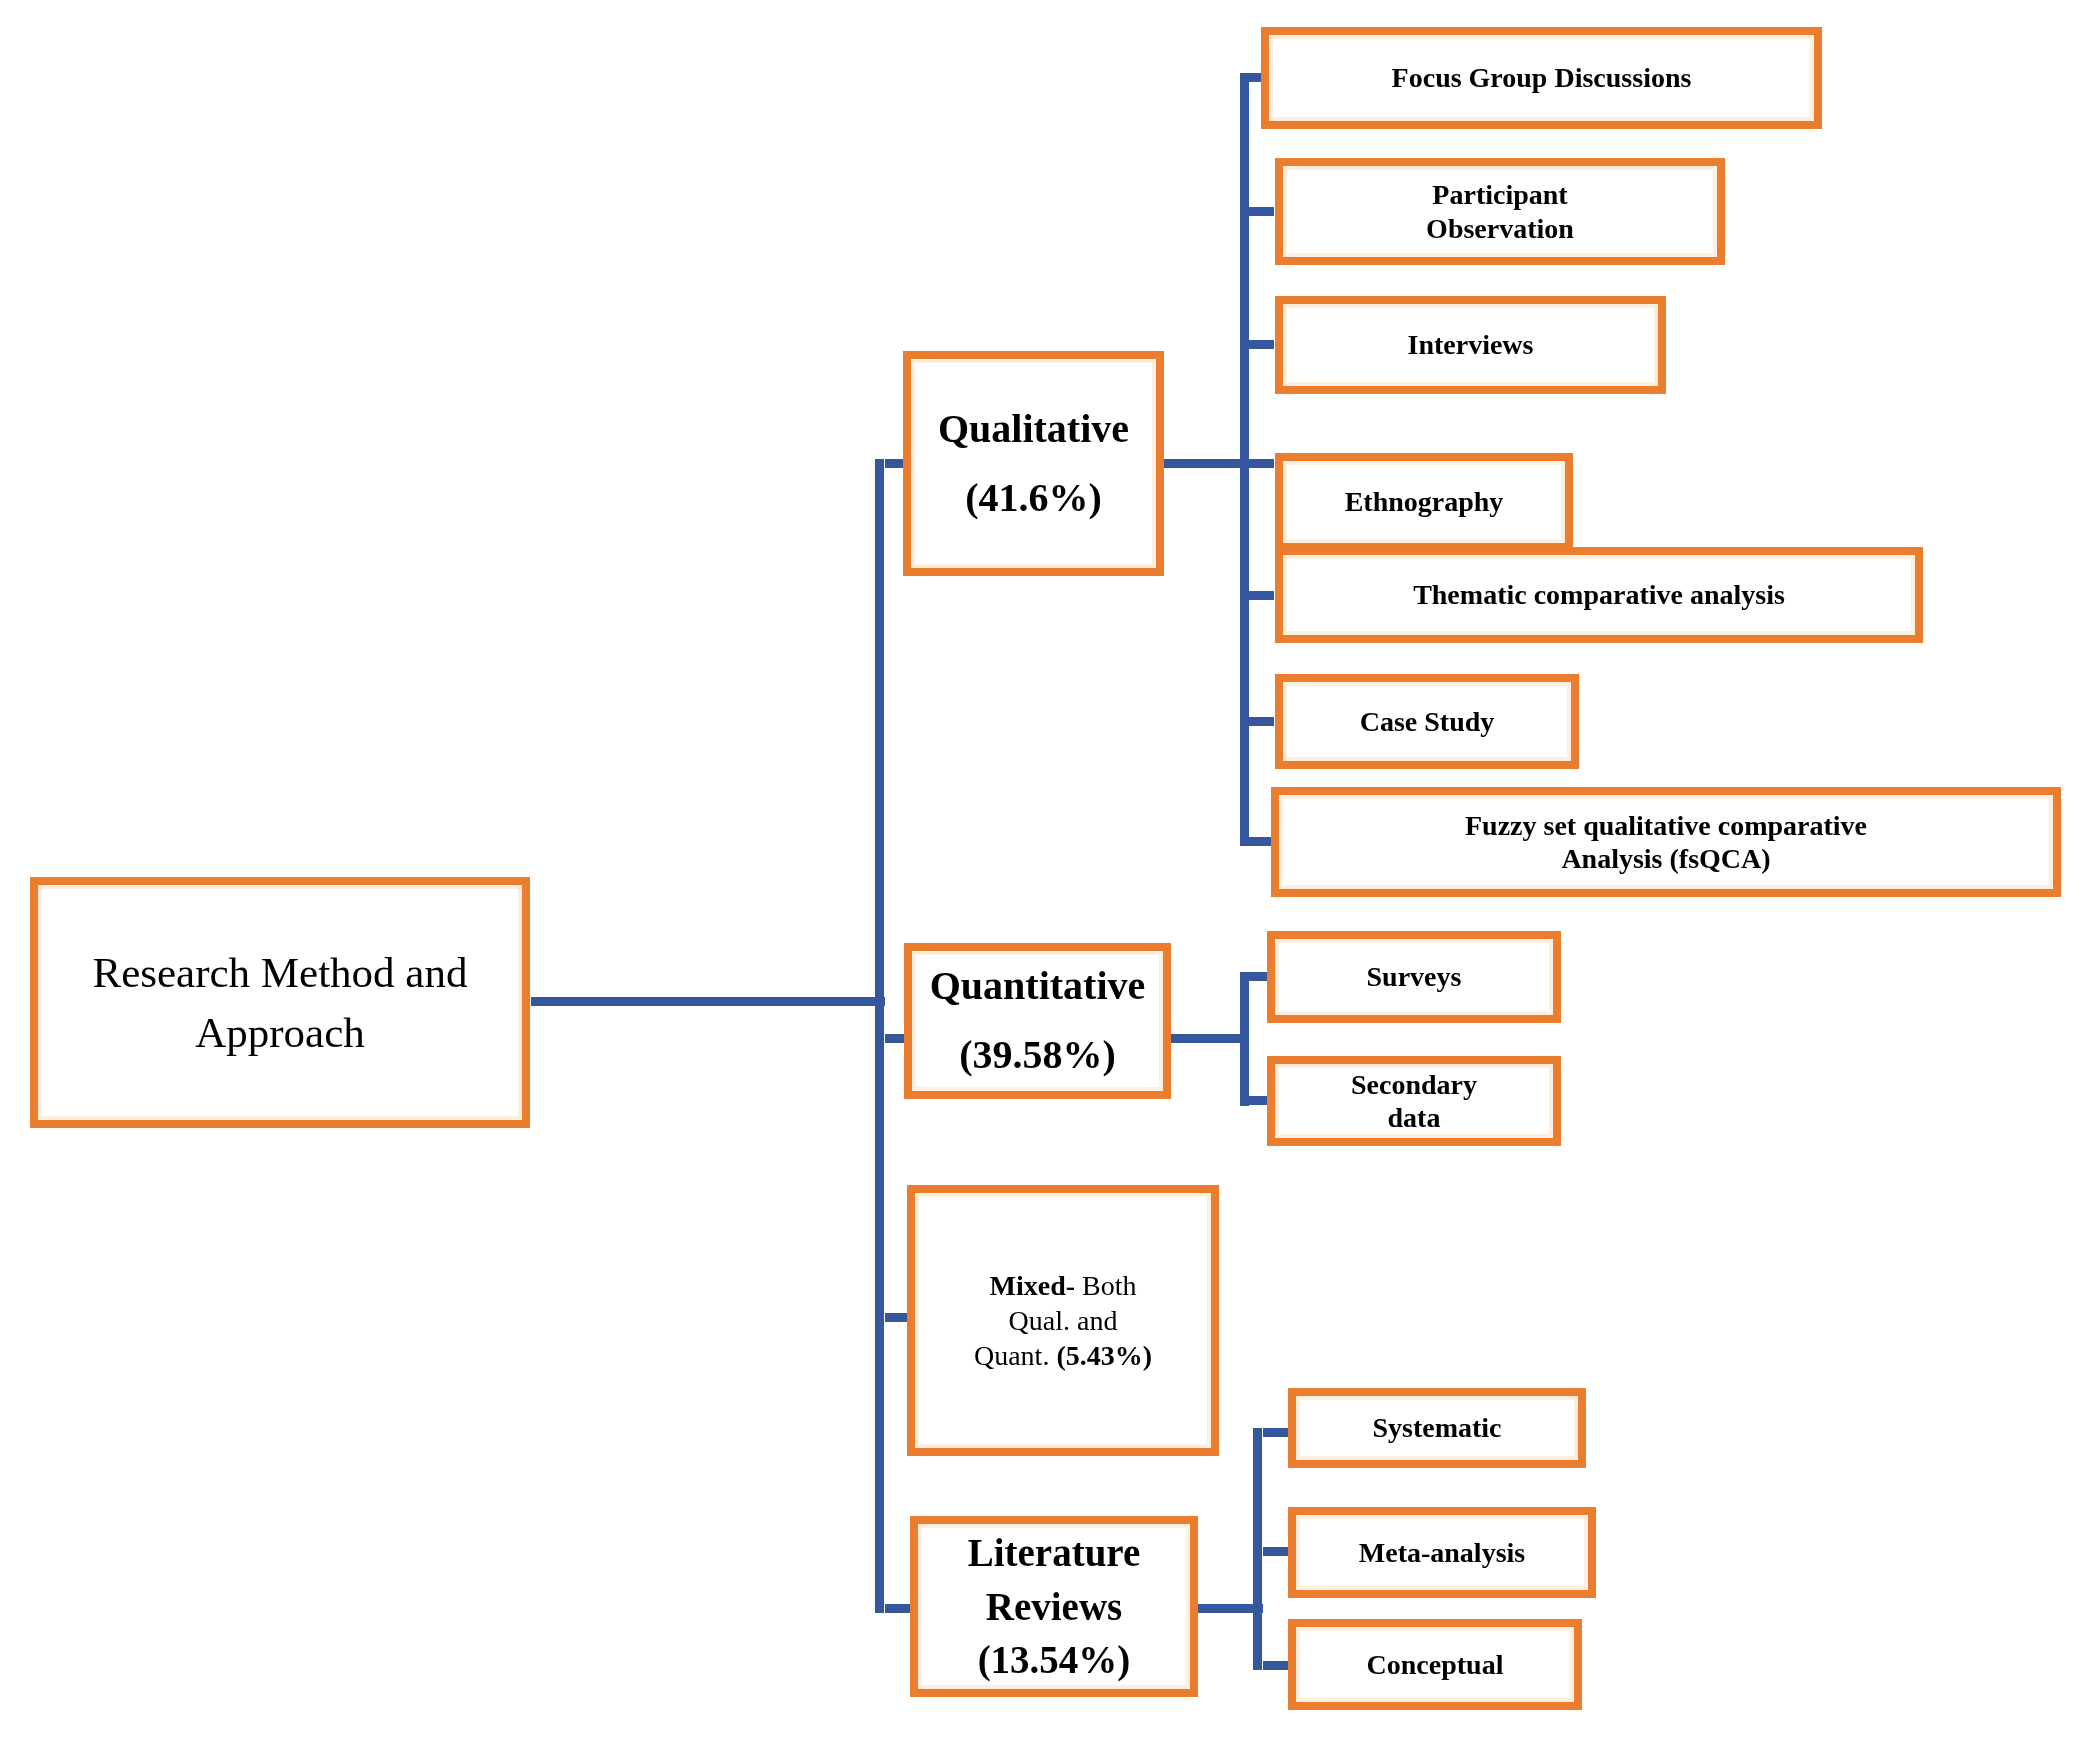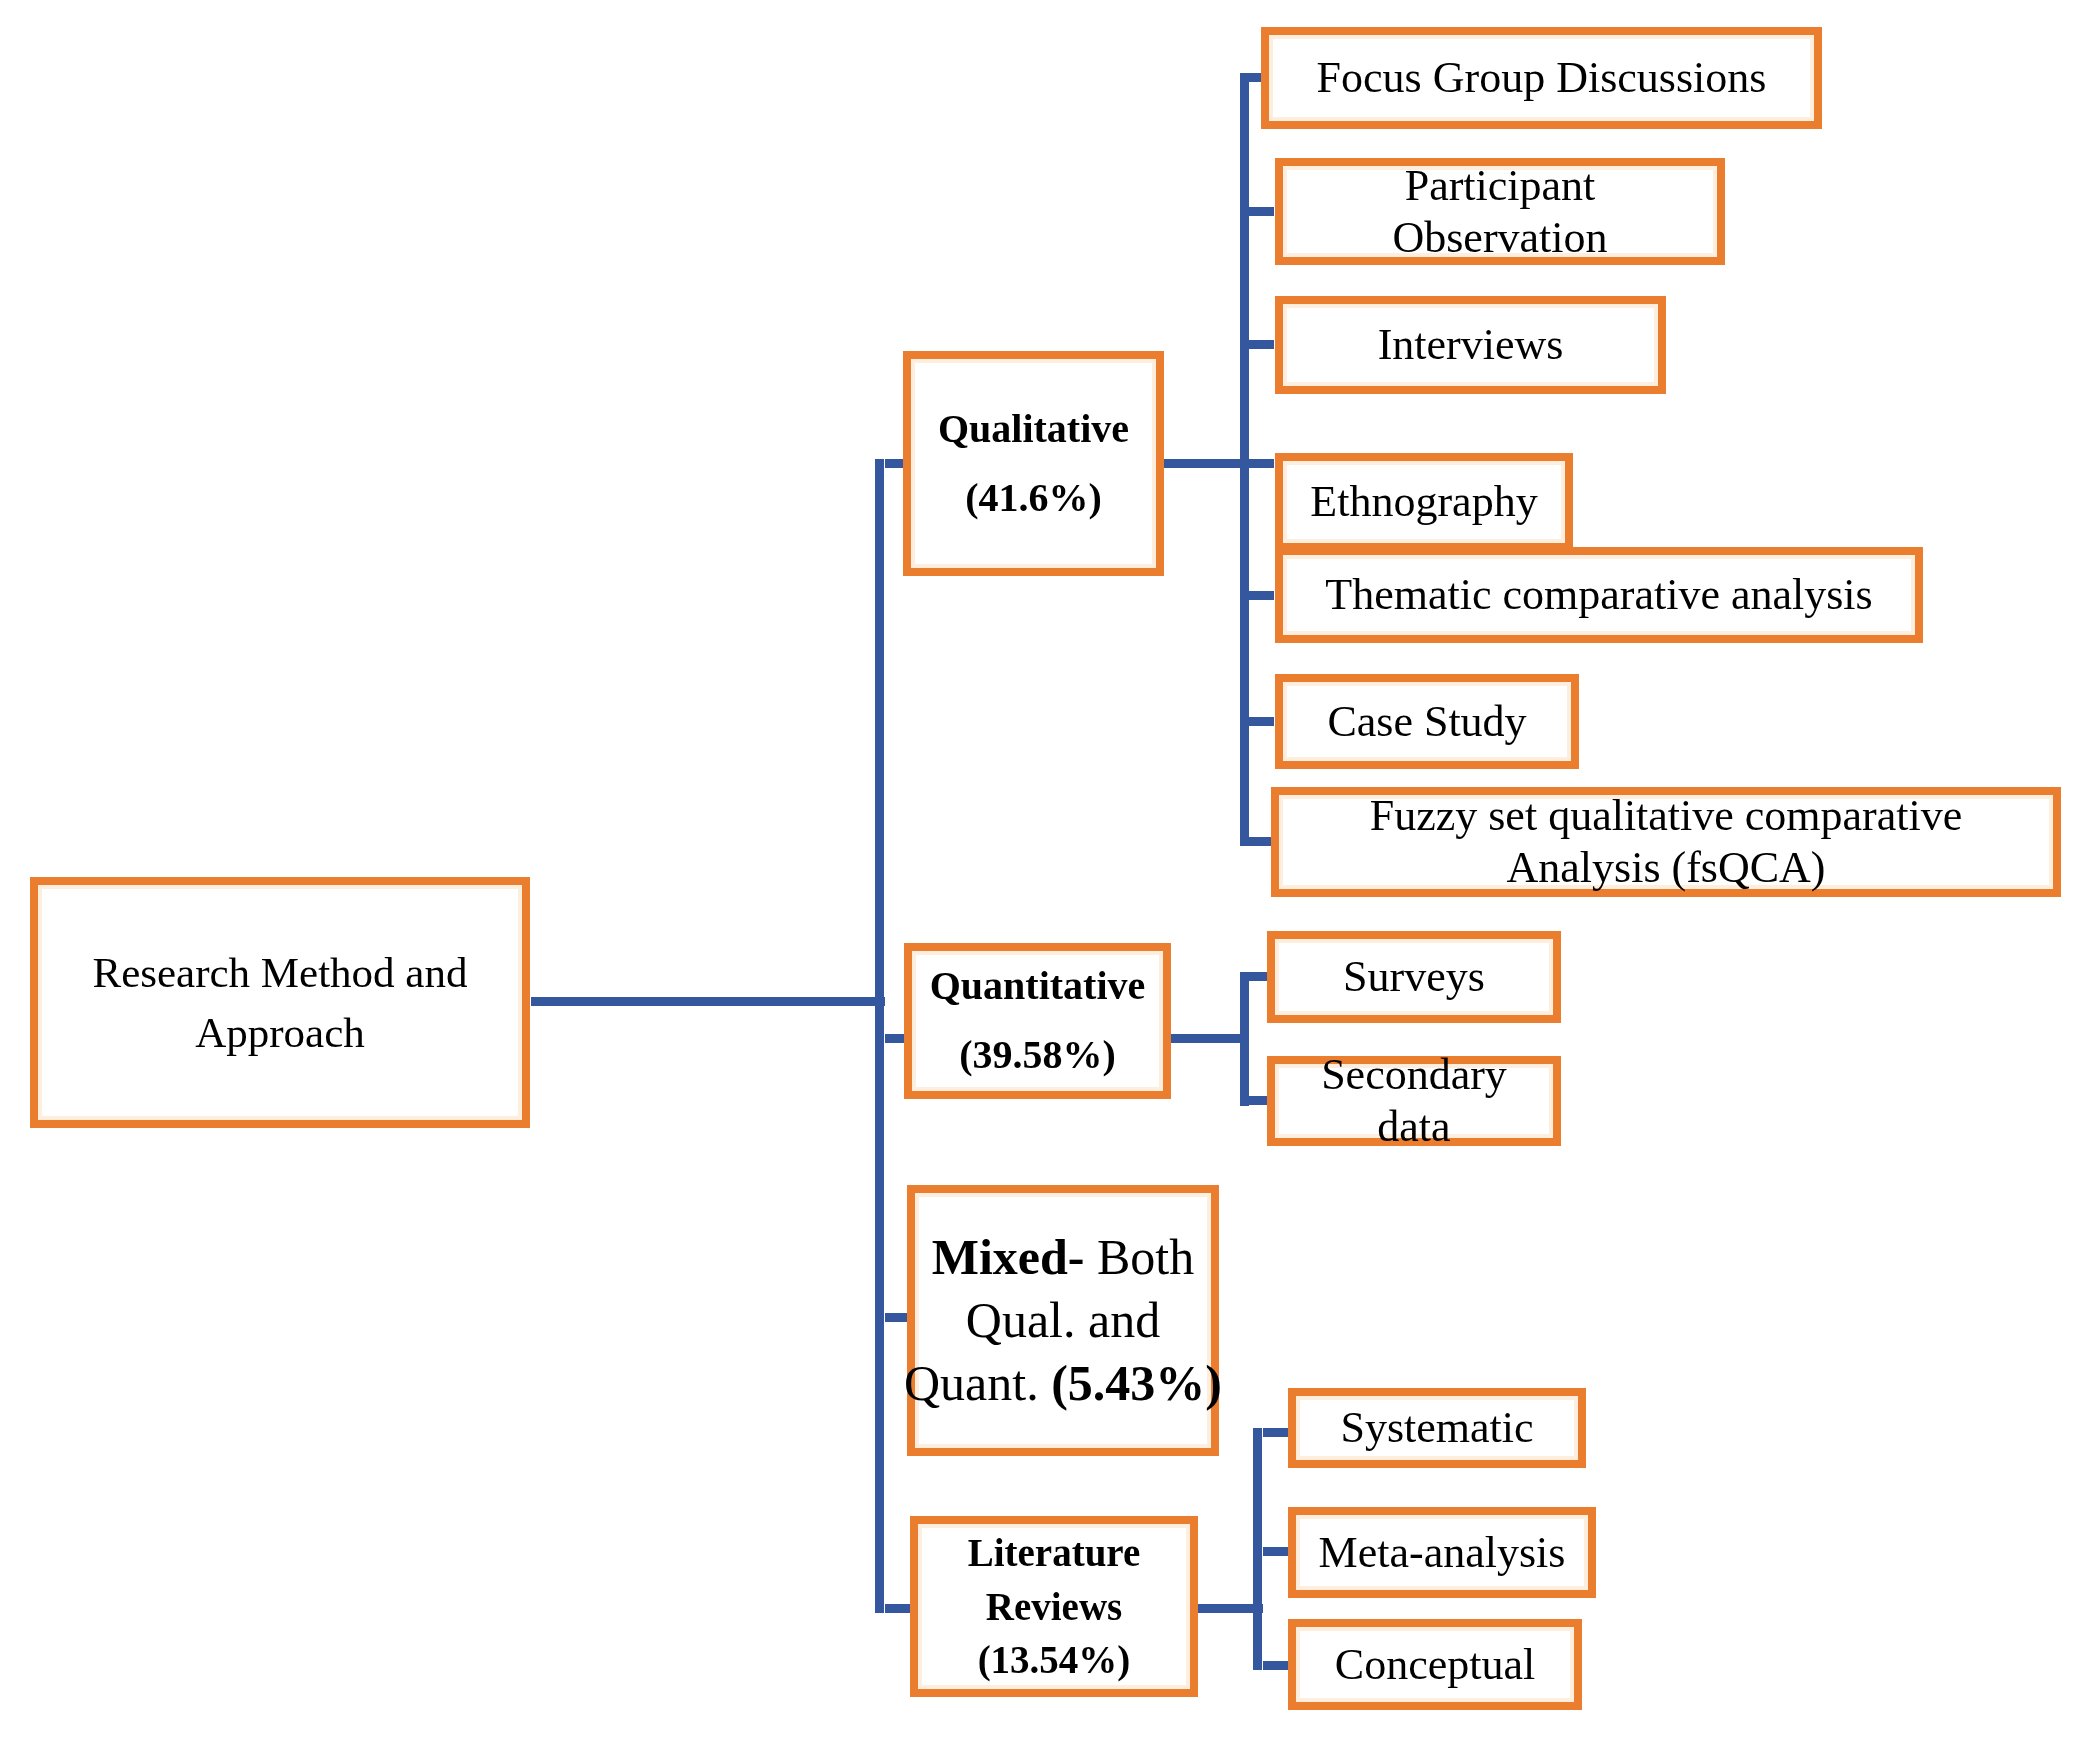--- a/index.html
+++ b/index.html
@@ -28,24 +28,24 @@
     align-items:center;
     justify-content:center;
     text-align:center;
     line-height:1.18;
   }
   .box .bl{white-space:nowrap;}
   .root-box{font-size:43px;font-weight:normal;line-height:1.38;}
   .branch-box{font-size:40px;font-weight:bold;}
   .branch-box .bl{line-height:1.72;}
   .lit-box .bl{line-height:1.38;}
-  .mixed-box{font-size:50px;font-weight:normal;}
+  .mixed-box{font-size:28px;font-weight:normal;}
   .mixed-box .bl{line-height:1.26;}
   .mixed-box .b{font-weight:bold;}
-  .leaf-box{font-size:44px;font-weight:normal;}
+  .leaf-box{font-size:28px;font-weight:bold;}
   .leaf-box .bl{line-height:1.18;}
   .line{position:absolute;background:var(--blue);}
 </style>
 </head>
 <body>
 
 <div id="canvas">
 
   <div class="line" style="left:531px;top:997px;width:354px;height:9.4px;"></div>
   <div class="line" style="left:875px;top:459px;width:9.4px;height:1154px;"></div>

